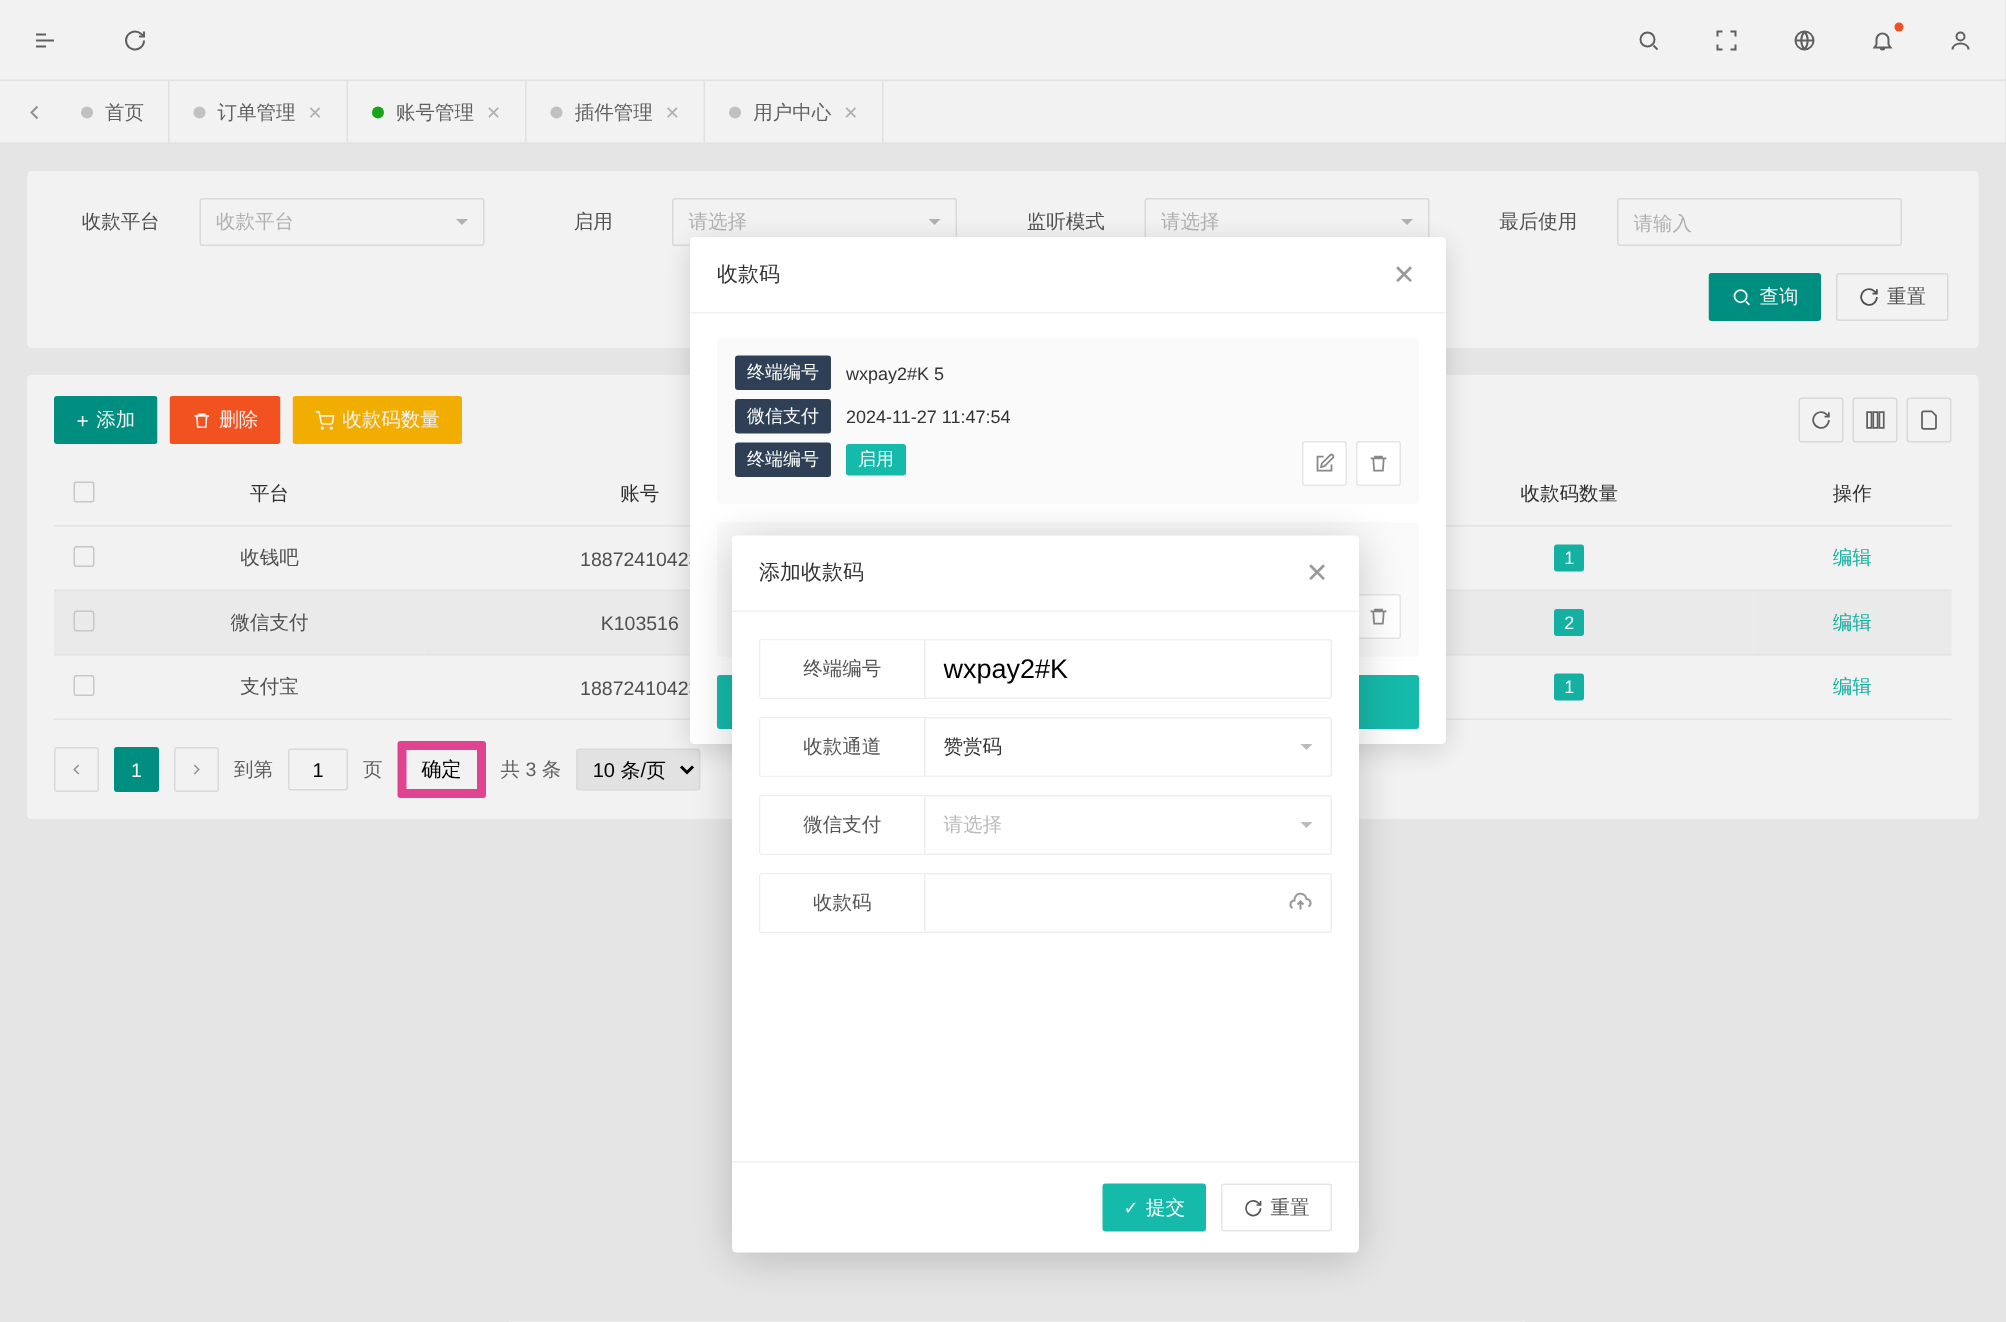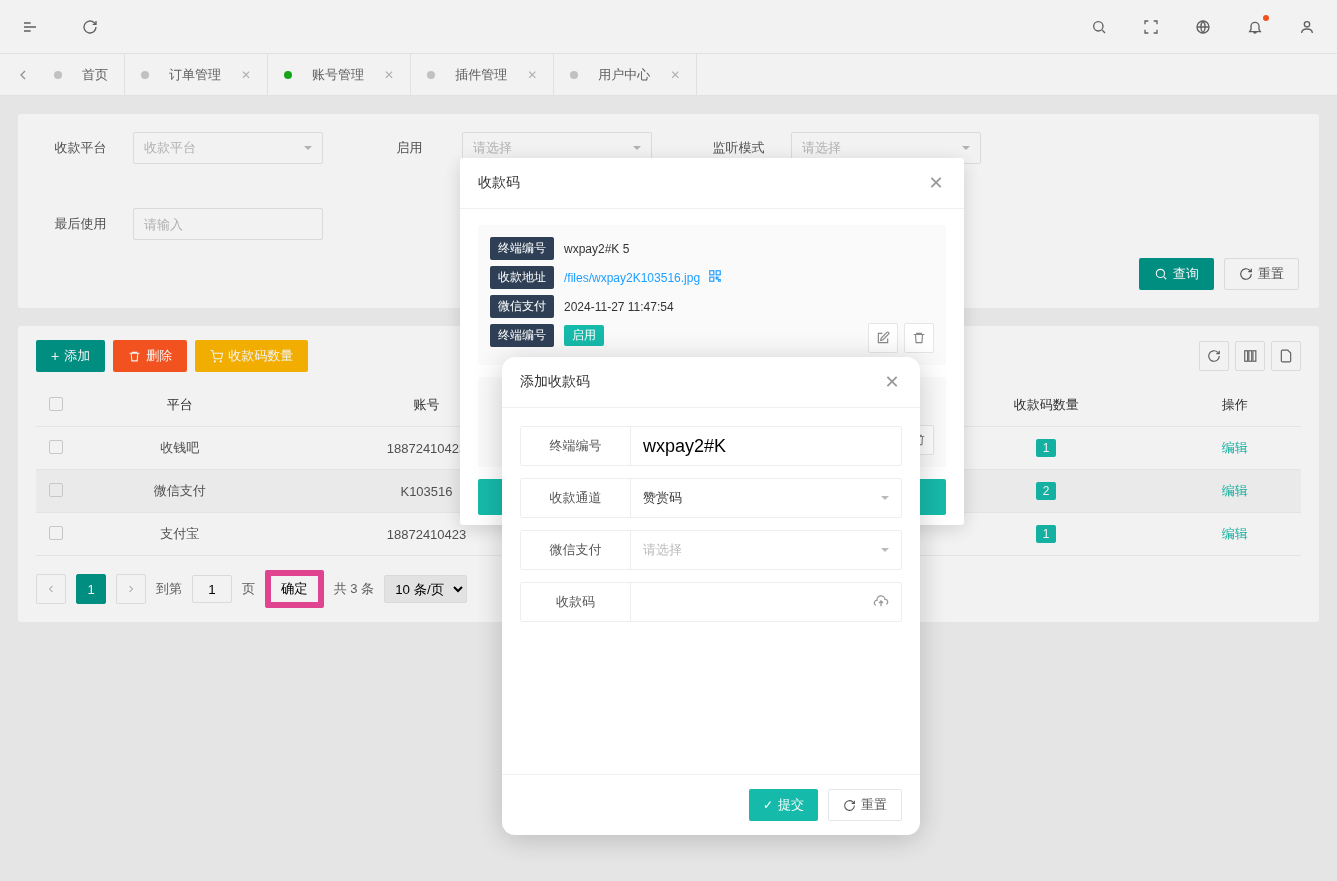--- a/index.html
+++ b/index.html
@@ -3,27 +3,27 @@
 <meta charset="utf-8">
 <style>
 * { box-sizing: border-box; margin: 0; padding: 0; }
 body { font-family: -apple-system, BlinkMacSystemFont, "Segoe UI", sans-serif; font-size: 13px; color: #333; background: #f2f2f2; overflow: hidden; }
 .topbar { height: 54px; background: #fff; display: flex; align-items: center; padding: 0 20px; border-bottom: 1px solid #eee; }
 .topbar .left { display: flex; align-items: center; gap: 40px; }
 .topbar .right { margin-left: auto; display: flex; align-items: center; gap: 32px; }
 .icon-btn { width: 20px; height: 20px; display: inline-flex; align-items: center; justify-content: center; color: #666; cursor: pointer; }
 .tabbar { height: 42px; background: #fff; display: flex; align-items: center; border-bottom: 1px solid #eee; padding-left: 8px; }
 .tab-scroll-btn { width: 30px; height: 42px; display: flex; align-items: center; justify-content: center; color: #999; cursor: pointer; }
-.tab { height: 42px; padding: 0 16px; display: flex; align-items: center; gap: 20px; border-right: 1px solid #eee; cursor: pointer; font-size: 13px; color: #666; }
+.tab { height: 42px; padding: 0 16px; display: flex; align-items: center; gap: 8px; border-right: 1px solid #eee; cursor: pointer; font-size: 13px; color: #666; }
 .tab.active .dot { background: #1aad19; }
 .dot { width: 8px; height: 8px; border-radius: 50%; background: #ccc; }
 .tab-close { color: #bbb; font-size: 12px; cursor: pointer; }
 .content { padding: 18px; }
 .filter-panel { background: #fff; padding: 18px 20px; border-radius: 3px; }
-.filter-row { display: flex; gap: 44px; flex-wrap: wrap; margin-bottom: 18px; align-items: center; }
+.filter-row { display: flex; gap: 30px; flex-wrap: wrap; margin-bottom: 18px; align-items: center; }
 .filter-item { display: flex; align-items: center; }
 .filter-label { width: 95px; text-align: center; font-size: 13px; color: #555; padding-right: 10px; }
 .filter-input, .filter-select { width: 190px; height: 32px; border: 1px solid #e6e6e6; padding: 0 10px; font-size: 13px; color: #333; background: #fff; border-radius: 2px; display: flex; align-items: center; justify-content: space-between; }
 .filter-input::placeholder, .placeholder { color: #bbb; }
 .chevron-down { border: 4px solid transparent; border-top-color: #bbb; margin-top: 4px; }
 .btn { height: 32px; padding: 0 14px; border-radius: 2px; display: inline-flex; align-items: center; gap: 5px; font-size: 13px; cursor: pointer; border: 1px solid transparent; }
 .btn-green { background: #009688; color: #fff; }
 .btn-gray { background: #fff; border: 1px solid #e6e6e6; color: #555; }
 .btn-red { background: #ff5722; color: #fff; }
 .btn-orange { background: #ffb800; color: #fff; }
@@ -51,21 +51,21 @@
 .modal-close { font-size: 18px; color: #999; cursor: pointer; width: 20px; text-align: center; }
 .modal-body { padding: 16px 18px 10px; }
 .info-card { background: #fafafa; border-radius: 3px; padding: 12px; position: relative; margin-bottom: 12px; }
 .info-row { display: flex; align-items: center; margin-bottom: 6px; font-size: 12px; }
 .info-row:last-child { margin-bottom: 0; }
 .tag { background: #2f4056; color: #fff; padding: 3px 8px; border-radius: 2px; margin-right: 10px; font-size: 12px; }
 .tag-green { background: #16baaa; color: #fff; padding: 2px 8px; border-radius: 2px; font-size: 12px; }
 .link-blue { color: #1e9fff; cursor: pointer; }
 .card-actions { position: absolute; right: 12px; bottom: 12px; display: flex; gap: 6px; }
 .card-icon-btn { width: 30px; height: 30px; border: 1px solid #e6e6e6; background: #fff; display: flex; align-items: center; justify-content: center; cursor: pointer; border-radius: 2px; color: #888; }
-.modal2 { position: fixed; top: 357px; left: 502px; width: 418px; background: #fff; box-shadow: 0 4px 30px rgba(0,0,0,0.2); border-radius: 13px; }
+.modal2 { position: fixed; top: 357px; left: 488px; width: 418px; background: #fff; box-shadow: 0 4px 30px rgba(0,0,0,0.2); border-radius: 3px; }
 .form-row { display: flex; align-items: center; border: 1px solid #eee; border-radius: 2px; margin-bottom: 12px; height: 40px; }
 .form-label { width: 110px; text-align: center; font-size: 13px; color: #555; border-right: 1px solid #eee; height: 100%; display: flex; align-items: center; justify-content: center; background: #fff; }
 .form-value { flex: 1; padding: 0 12px; display: flex; align-items: center; justify-content: space-between; height: 100%; }
 .form-value input { border: none; outline: none; width: 100%; font-size: 18px; }
 .modal2-body { padding: 18px 18px 140px; }
 .modal2-footer { display: flex; justify-content: flex-end; gap: 10px; padding: 14px 18px; border-top: 1px solid #f0f0f0; }
 .btn-submit { background: #16baaa; color: #fff; border: none; }
 .muted { color: #999; }
 svg { width: 16px; height: 16px; }
 .notif-dot { width: 6px; height: 6px; background: #ff5722; border-radius: 50%; position: absolute; top: -2px; right: -4px; }
@@ -314,32 +314,20 @@
     <span>收款码</span>
     <span class="modal-close">✕</span>
   </div>
   <div class="modal-body">
     <div class="info-card">
       <div class="info-row">
         <span class="tag">终端编号</span>
         <span>wxpay2#K           5</span>
       </div>
       <div class="info-row">
-        <span class="tag">收款地址</span>
-        <span class="link-blue">/files/wxpay2K103516.jpg</span>
-        <span style="margin-left:8px;color:#1e9fff;">
-          <svg viewBox="0 0 24 24" fill="none" stroke="currentColor" stroke-width="2" style="width:14px;height:14px">
-              <rect x="3" y="3" width="7" height="7"></rect>
-              <rect x="14" y="3" width="7" height="7"></rect>
-              <rect x="3" y="14" width="7" height="7"></rect>
-              <path d="M14 14h3v3h-3zM18 18h3v3h-3z"></path>
-            </svg>
-        </span>
-      </div>
-      <div class="info-row">
         <span class="tag">微信支付</span>
         <span>2024-11-27 11:47:54</span>
       </div>
       <div class="info-row">
         <span class="tag">终端编号</span>
         <span class="tag-green">启用</span>
       </div>
       <div class="card-actions">
         <div class="card-icon-btn">
           <svg viewBox="0 0 24 24" fill="none" stroke="currentColor" stroke-width="2" style="width:14px;height:14px">

